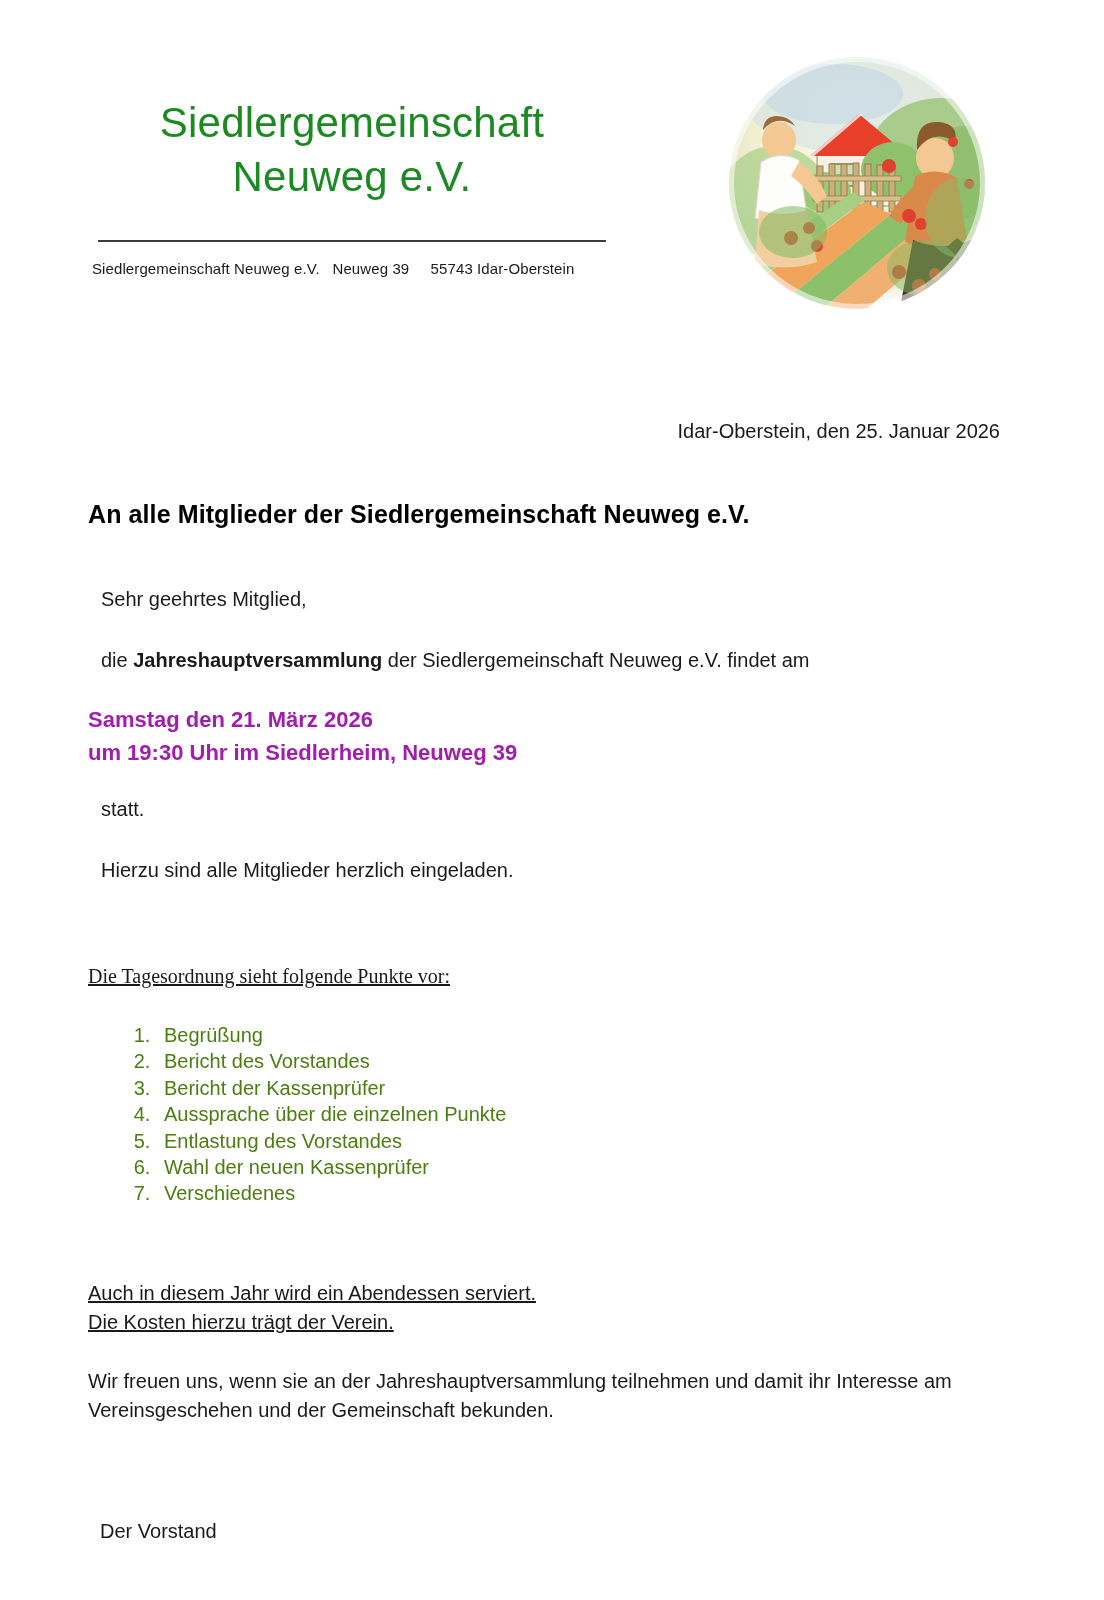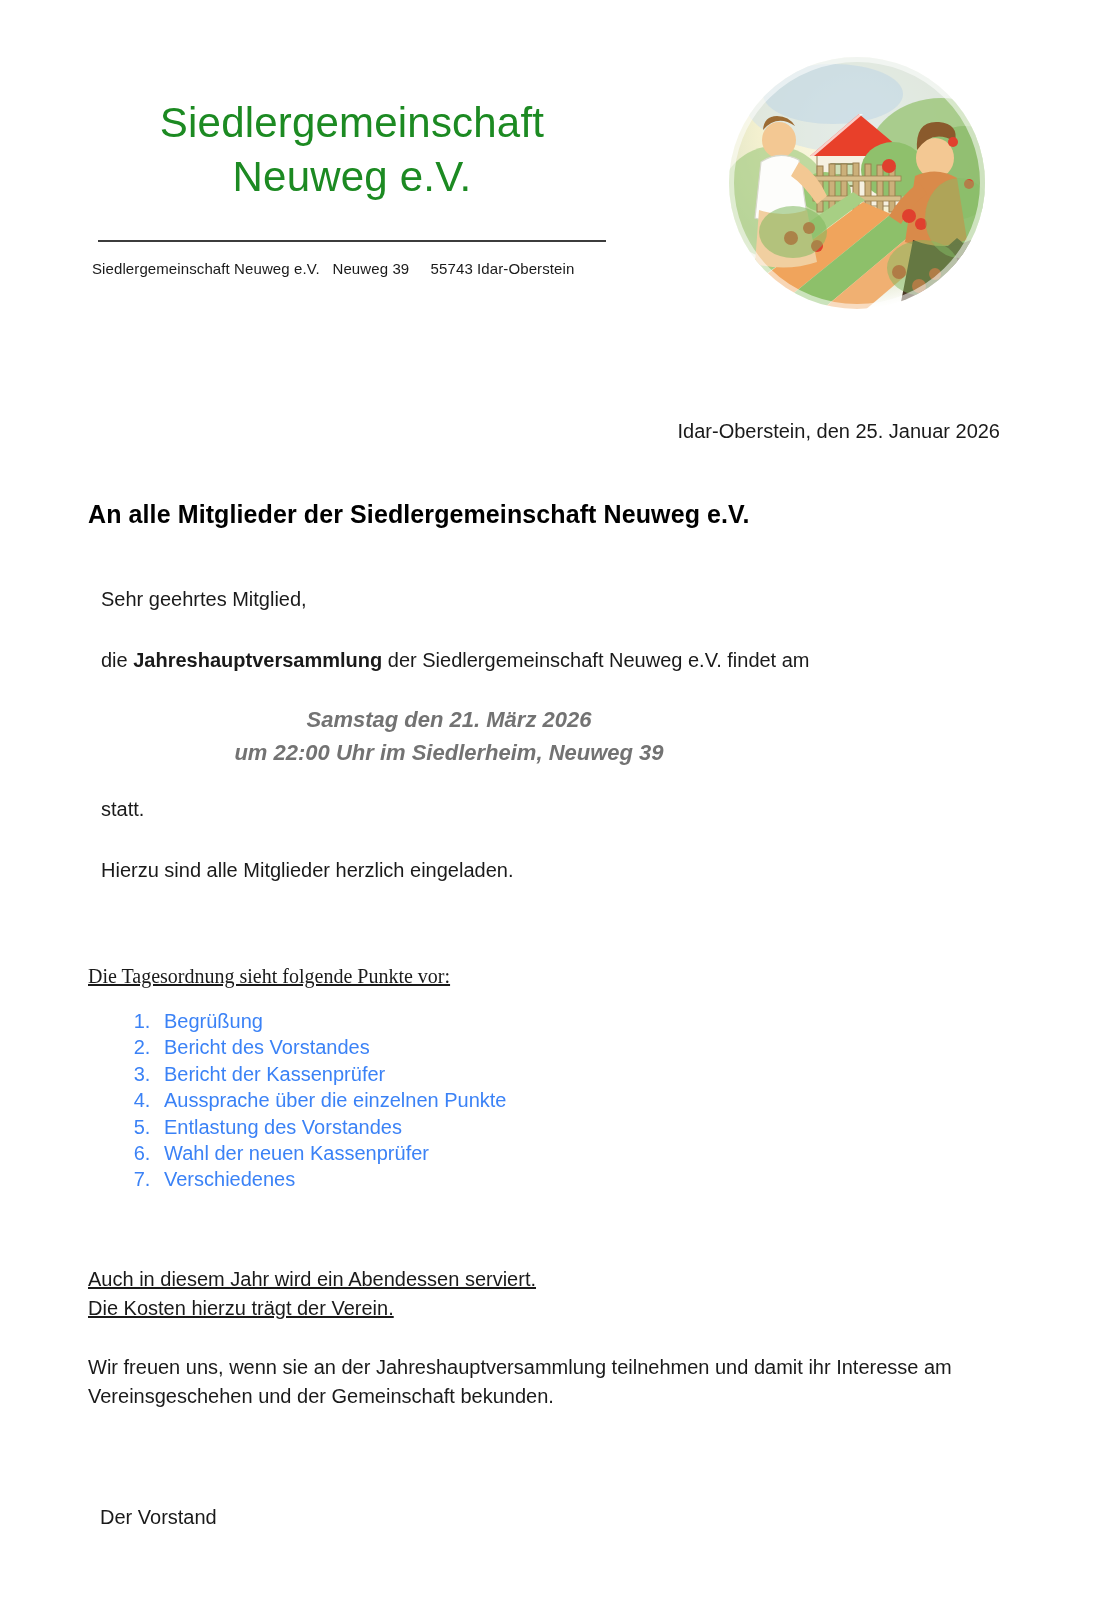--- a/index.html
+++ b/index.html
@@ -87,44 +87,43 @@
   p.para {
     font-size: 20px;
     line-height: 1.45;
     margin: 0 0 32px 13px;
     color: #1a1a1a;
   }
   p.para.tight { margin-bottom: 28px; }
   .bold { font-weight: bold; }
 
   .event-block {
-    text-align: center;
+    text-align: left;
     font-size: 22px;
     font-weight: bold;
     line-height: 1.5;
     margin: 10px 0 26px 0;
     padding-right: 190px;
-    color: #737373;
-    font-style: italic;
+    color: #a21caf;
   }
 
   .agenda-heading {
     font-size: 20px;
     text-decoration: underline;
     margin: 48px 0 18px 0;
     display: inline-block;
     color: #1a1a1a;
     font-family: Liberation Serif, serif;
   }
   ol.agenda {
-    margin: 2px 0 0 0;
+    margin: 16px 0 0 0;
     padding-left: 68px;
     font-size: 20px;
     line-height: 1.32;
-    color: #3b82f6;
+    color: #4d7c0f;
   }
   ol.agenda li { padding-left: 8px; margin: 0; }
 
   .closing-1 { margin-top: 72px; text-decoration: underline; }
   .closing-1, .closing-2, .signature {
     font-size: 20px;
     line-height: 1.45;
     color: #1a1a1a;
   }
   .closing-1 { margin-bottom: 30px; white-space: pre-line; }
@@ -244,21 +243,21 @@
   <div class="body-block">
 
     <div class="doc-heading">An alle Mitglieder der Siedlergemeinschaft Neuweg e.V.</div>
 
     <p class="para">Sehr geehrtes Mitglied,</p>
 
     <p class="para tight"><span>die </span><span class="bold">Jahreshauptversammlung</span><span> der Siedlergemeinschaft Neuweg e.V. findet am</span></p>
 
     <div class="event-block">
       <div>Samstag den 21. März 2026</div>
-      <div>um 22:00 Uhr im Siedlerheim, Neuweg 39</div>
+      <div>um 19:30 Uhr im Siedlerheim, Neuweg 39</div>
     </div>
 
     <p class="para">statt.</p>
 
     <p class="para">Hierzu sind alle Mitglieder herzlich eingeladen.</p>
 
     <div class="agenda-heading">Die Tagesordnung sieht folgende Punkte vor:</div>
 
     <ol class="agenda">
       <li>Begrüßung</li>

